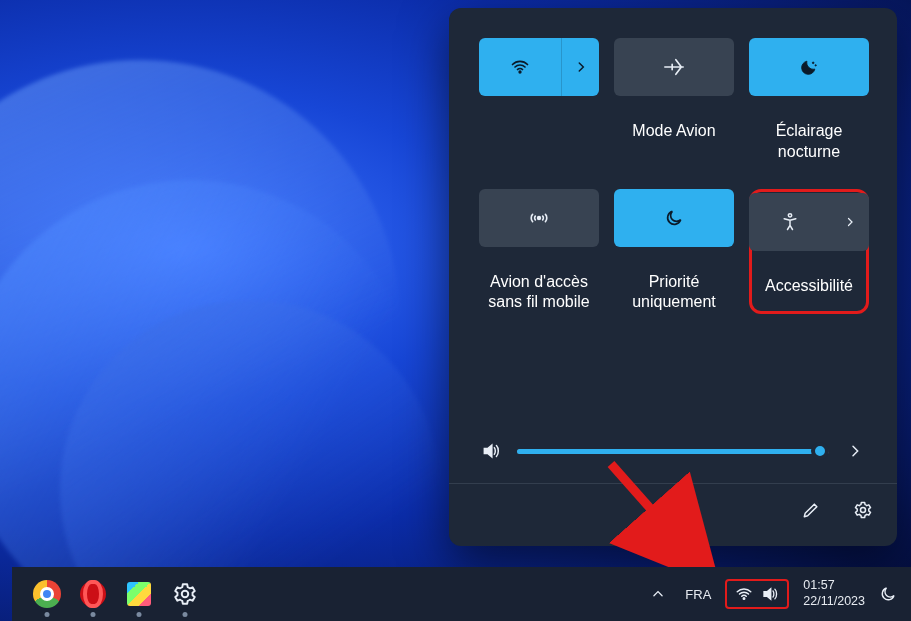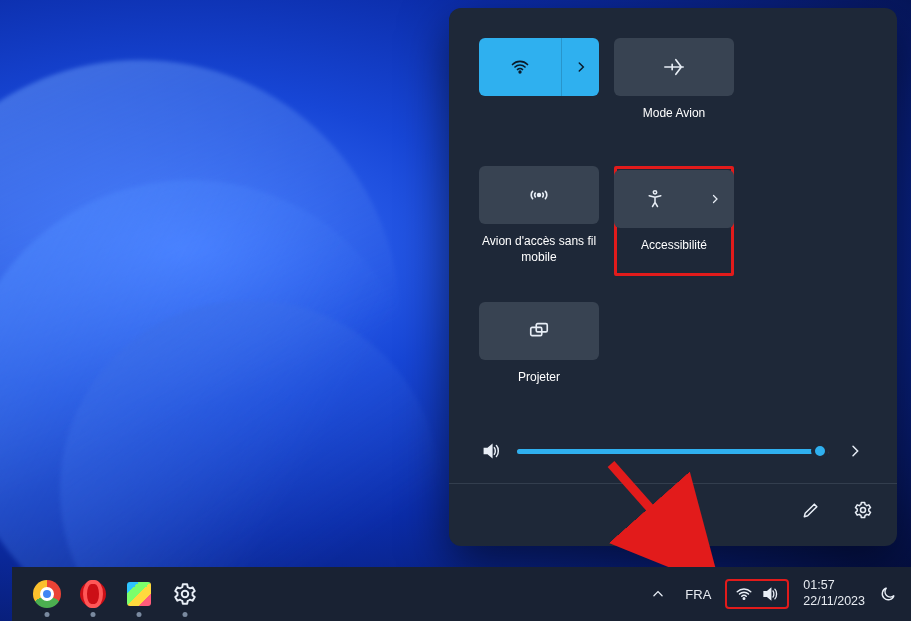--- a/index.html
+++ b/index.html
@@ -47,24 +47,24 @@
   .tile.active { background: #2fb0ef; }
   .tile.split { justify-content: flex-start; }
   .tile.split .split-left {
     flex: 1; display: flex; align-items: center; justify-content: center; height: 100%;
   }
   .tile.split .split-right {
     width: 38px; height: 100%; display: flex; align-items: center; justify-content: center;
     border-left: 1px solid rgba(0,0,0,0.15);
   }
   .tile-block .caption {
-    font-size: 12px; color: #ffffff; text-align: center; line-height: 1.3;
-    margin-top: 10px; min-height: 34px;
-  }
-  .highlight-box { border: 3px solid #e21b1b; border-radius: 2px; padding: 1px; align-items: center; }
+    font-size: 16px; color: #ffffff; text-align: center; line-height: 1.3;
+    margin-top: 25px; min-height: 34px;
+  }
+  .highlight-box { border: 3px solid #e21b1b; border-radius: 12px; padding: 1px; align-items: center; }
   .row-gap { height: 26px; }
 
   
   svg { display: block; }
   .ic-dark path, .ic-dark circle, .ic-dark line, .ic-dark rect { stroke: #0a1a2a; }
   .ic-light path, .ic-light circle, .ic-light line, .ic-light rect { stroke: #e8eef6; }
 
   
   .slider-row {
     display: flex; align-items: center; gap: 14px;
@@ -163,37 +163,59 @@
         <div class="tile">
           <span class="ic-light">
             <svg width="22" height="22" viewBox="0 0 24 24" fill="none" stroke-width="1.8" stroke-linecap="round" stroke-linejoin="round">
                 <path d="M2 12h20M14 4l6 8-6 8M10 9v6"></path>
               </svg>
           </span>
         </div>
         <div class="caption">Mode Avion</div>
       </div>
 
+      <div class="tile-block">
+        <div class="tile active">
+          <span class="ic-dark">
+            <svg width="20" height="20" viewBox="0 0 24 24" fill="#0a1a2a">
+                <path d="M19 14.5A8 8 0 0 1 9.5 5a8 8 0 1 0 9.5 9.5z"></path>
+                <circle cx="17" cy="7" r="1"></circle>
+                <circle cx="20" cy="10" r="0.8"></circle>
+              </svg>
+          </span>
+        </div>
+        <div class="caption">Éclairage nocturne</div>
+      </div>
     </div>
 
     <div class="row-gap"></div>
 
     <div class="tiles-row">
       <div class="tile-block">
         <div class="tile">
           <span class="ic-light">
             <svg width="22" height="22" viewBox="0 0 24 24" fill="none" stroke-width="1.8" stroke-linecap="round">
                 <path d="M5 8c-2 2-2 6 0 8M8 10c-1 1-1 3 0 4M19 8c2 2 2 6 0 8M16 10c1 1 1 3 0 4"></path>
                 <circle cx="12" cy="12" r="1.5" fill="#e8eef6" stroke="none"></circle>
               </svg>
           </span>
         </div>
         <div class="caption">Avion d'accès sans fil mobile</div>
       </div>
 
+      <div class="tile-block">
+        <div class="tile active">
+          <span class="ic-dark">
+            <svg width="20" height="20" viewBox="0 0 24 24" fill="none" stroke-width="2" stroke-linecap="round">
+                <path d="M20 14A8 8 0 1 1 10 4a6.5 6.5 0 0 0 10 10z"></path>
+              </svg>
+          </span>
+        </div>
+        <div class="caption">Priorité uniquement</div>
+      </div>
 
       <div class="tile-block highlight-box">
         <div class="tile split" style="background:#384352;">
           <div class="split-left">
             <span class="ic-light">
               <svg width="20" height="20" viewBox="0 0 24 24" fill="none" stroke-width="1.8" stroke-linecap="round" stroke-linejoin="round">
                   <circle cx="12" cy="4" r="2"></circle>
                   <path d="M5 8l7 2 7-2M12 10v6M9 21l3-5 3 5"></path>
                 </svg>
             </span>
@@ -205,33 +227,20 @@
                 </svg>
             </span>
           </div>
         </div>
         <div class="caption">Accessibilité</div>
       </div>
     </div>
 
     <div class="row-gap"></div>
 
-    <div class="tiles-row">
-      <div class="tile-block">
-        <div class="tile">
-          <span class="ic-light">
-            <svg width="22" height="22" viewBox="0 0 24 24" fill="none" stroke-width="1.8" stroke-linecap="round" stroke-linejoin="round">
-                <rect x="3" y="8" width="12" height="9" rx="1.5"></rect>
-                <rect x="9" y="4" width="12" height="9" rx="1.5"></rect>
-              </svg>
-          </span>
-        </div>
-        <div class="caption">Projeter</div>
-      </div>
-    </div>
 
   </div>
 
   <div class="slider-row">
     <span class="ic-light icon-btn">
       <svg width="20" height="20" viewBox="0 0 24 24" fill="none" stroke-width="1.8" stroke-linecap="round">
           <path d="M4 9v6h4l5 4V5L8 9H4z" fill="#e8eef6" stroke="none"></path>
           <path d="M16 8c1.5 1.5 1.5 6.5 0 8M18.5 5.5c3 3 3 10 0 13"></path>
         </svg>
     </span>

